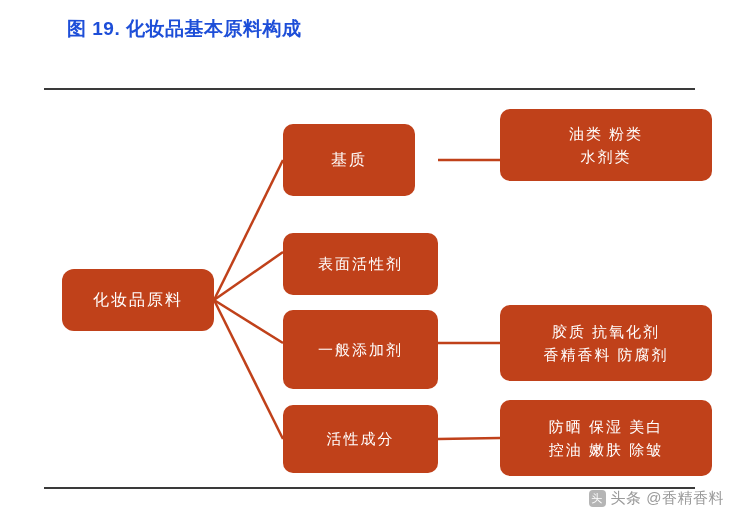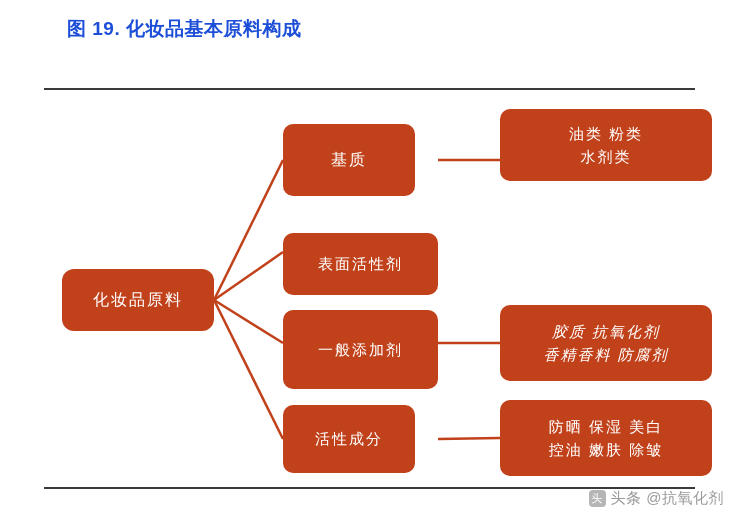--- a/index.html
+++ b/index.html
@@ -57,23 +57,23 @@
     box-sizing: border-box;
   }
   .node span {
     display: block;
     white-space: nowrap;
   }
   .n-root   { left: 62px;  top: 269px; width: 152px; height: 62px;  font-size: 16px; border-radius: 12px; }
   .n-l1a    { left: 283px; top: 124px; width: 132px; height: 72px;  font-size: 16px; }
   .n-l1b    { left: 283px; top: 221px; width: 155px; height: 62px;  font-size: 15px; margin-top: 12px; }
   .n-l1c    { left: 283px; top: 310px; width: 155px; height: 79px;  font-size: 15px; }
-  .n-l1d    { left: 283px; top: 405px; width: 132px; height: 68px;  font-size: 15px; }
+  .n-l1d    { left: 283px; top: 405px; width: 155px; height: 68px;  font-size: 15px; }
   .n-l2a    { left: 500px; top: 109px; width: 212px; height: 72px;  font-size: 15px; }
-  .n-l2c    { left: 500px; top: 305px; width: 212px; height: 76px;  font-size: 15px; font-style: italic; }
+  .n-l2c    { left: 500px; top: 305px; width: 212px; height: 76px;  font-size: 15px; }
   .n-l2d    { left: 500px; top: 400px; width: 212px; height: 76px;  font-size: 15px; }
 
   .n-l2a .row { letter-spacing: 2px; }
 
   svg.connectors {
     position: absolute;
     left: 0; top: 0;
     width: 740px;
     height: 514px;
     pointer-events: none;
@@ -152,16 +152,16 @@
     <span>香精香料  防腐剂</span>
   </div>
 
   <div class="node n-l2d">
     <span>防晒  保湿  美白</span>
     <span>控油  嫩肤  除皱</span>
   </div>
 
   <div class="watermark">
     <span class="wm-logo">头</span>
-    <span>头条 @抗氧化剂</span>
+    <span>头条 @香精香料</span>
   </div>
 
 </div>
 
 </body></html>

